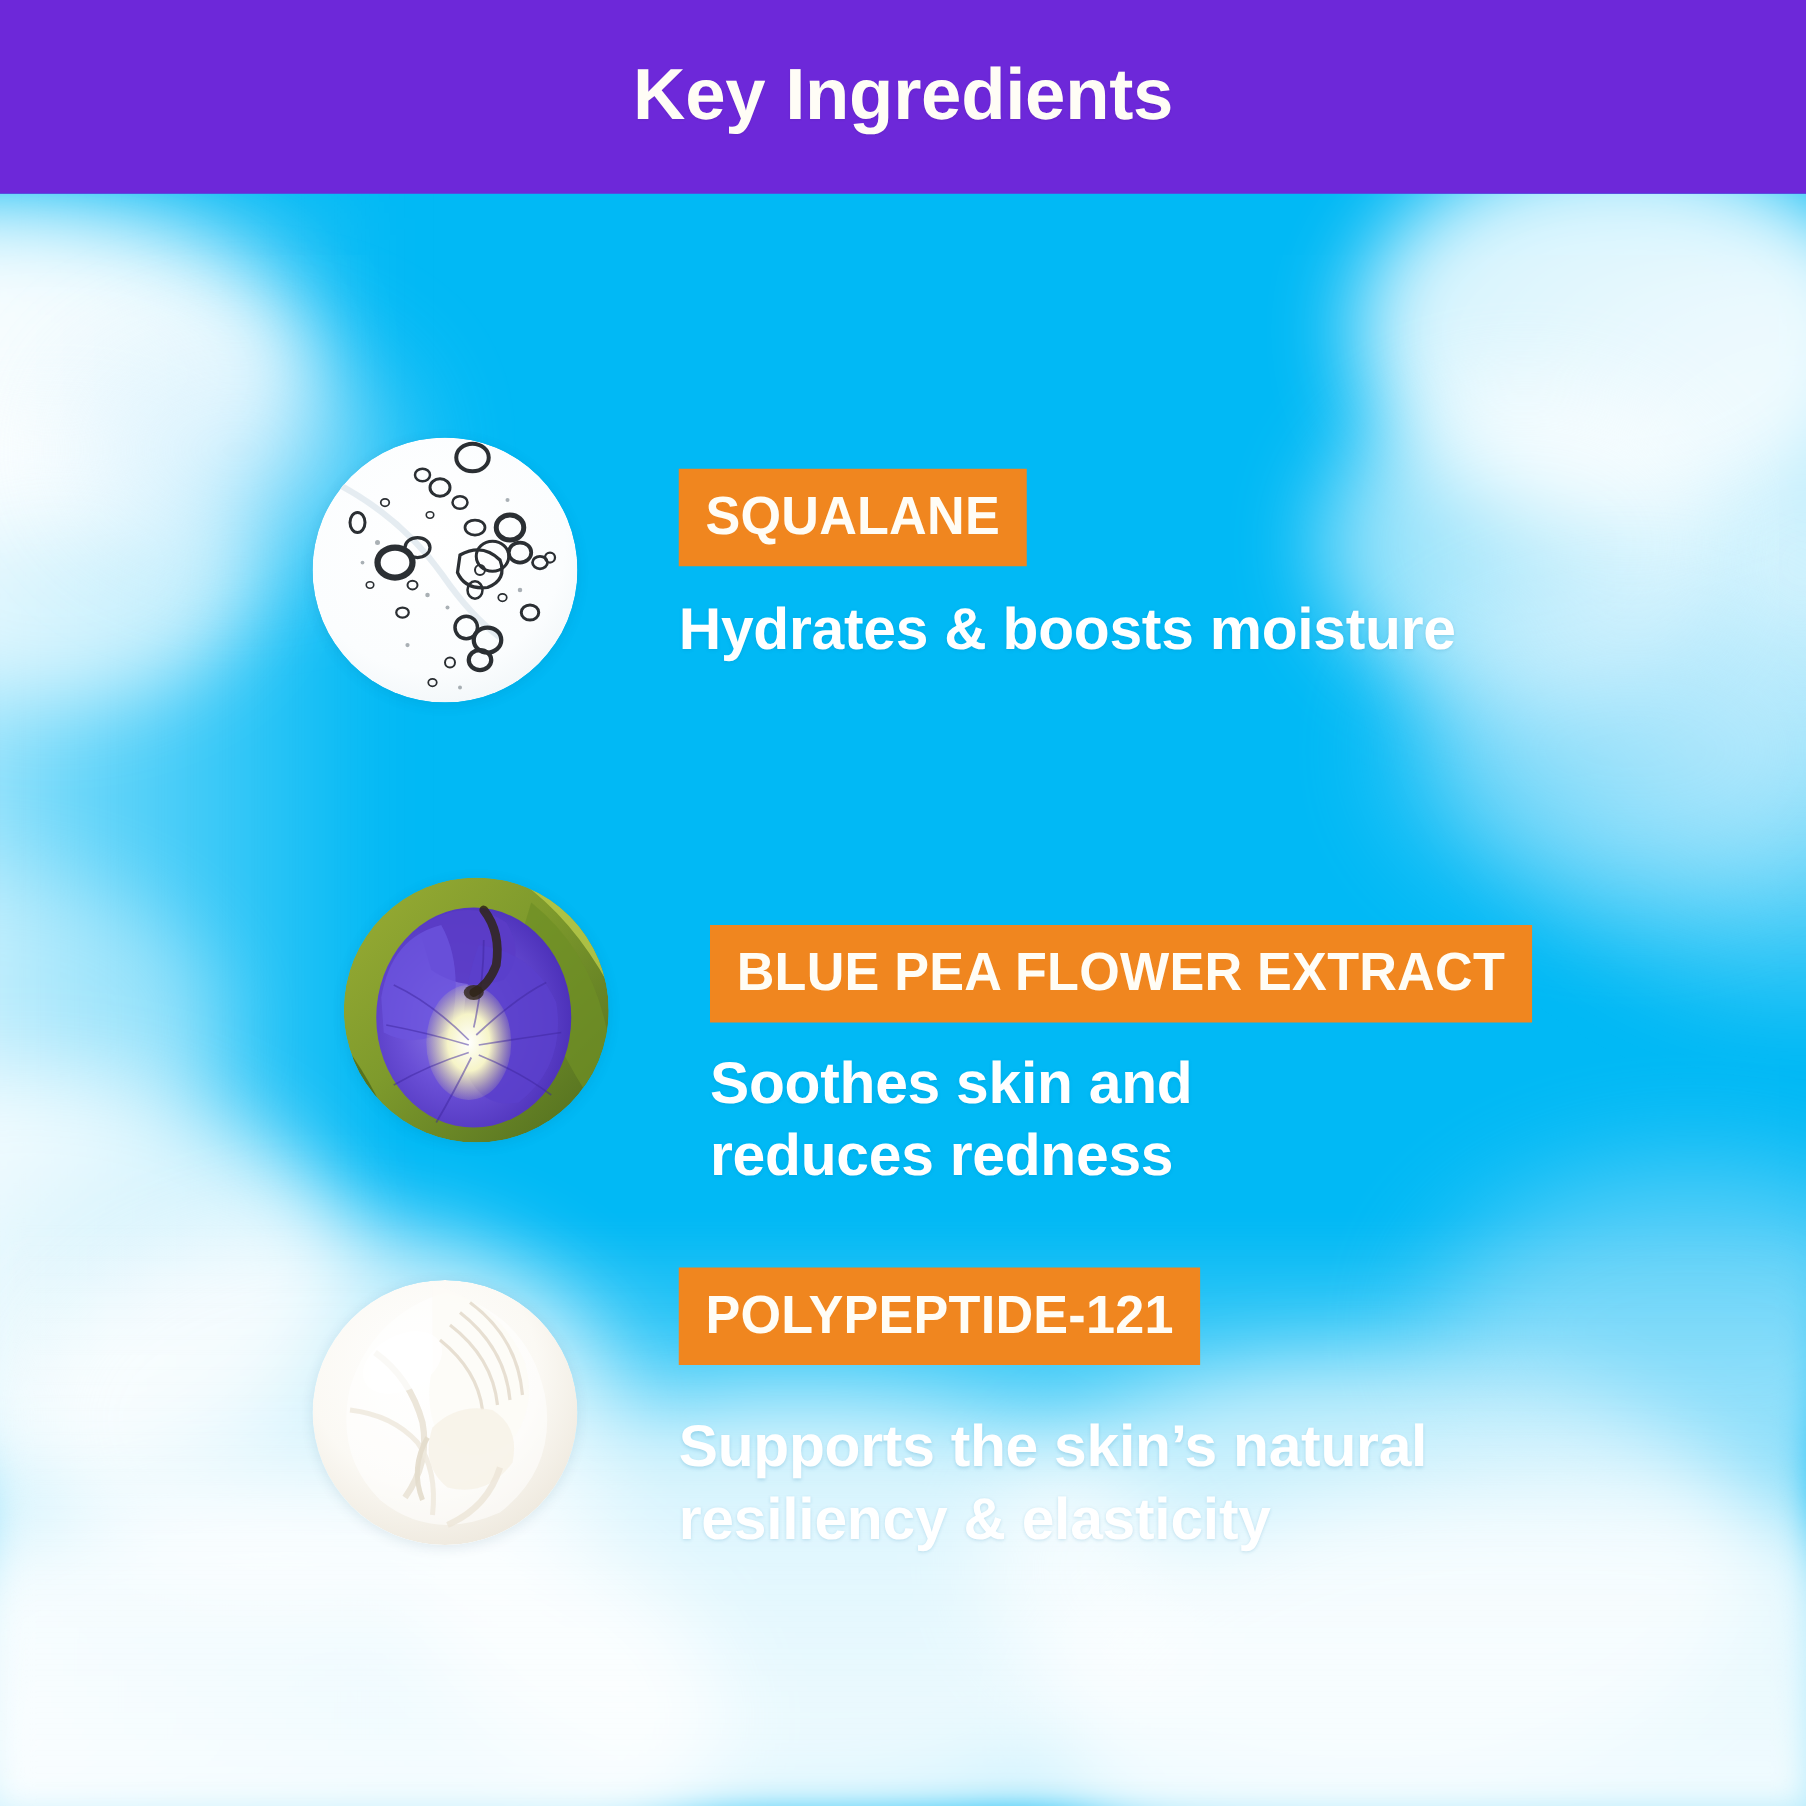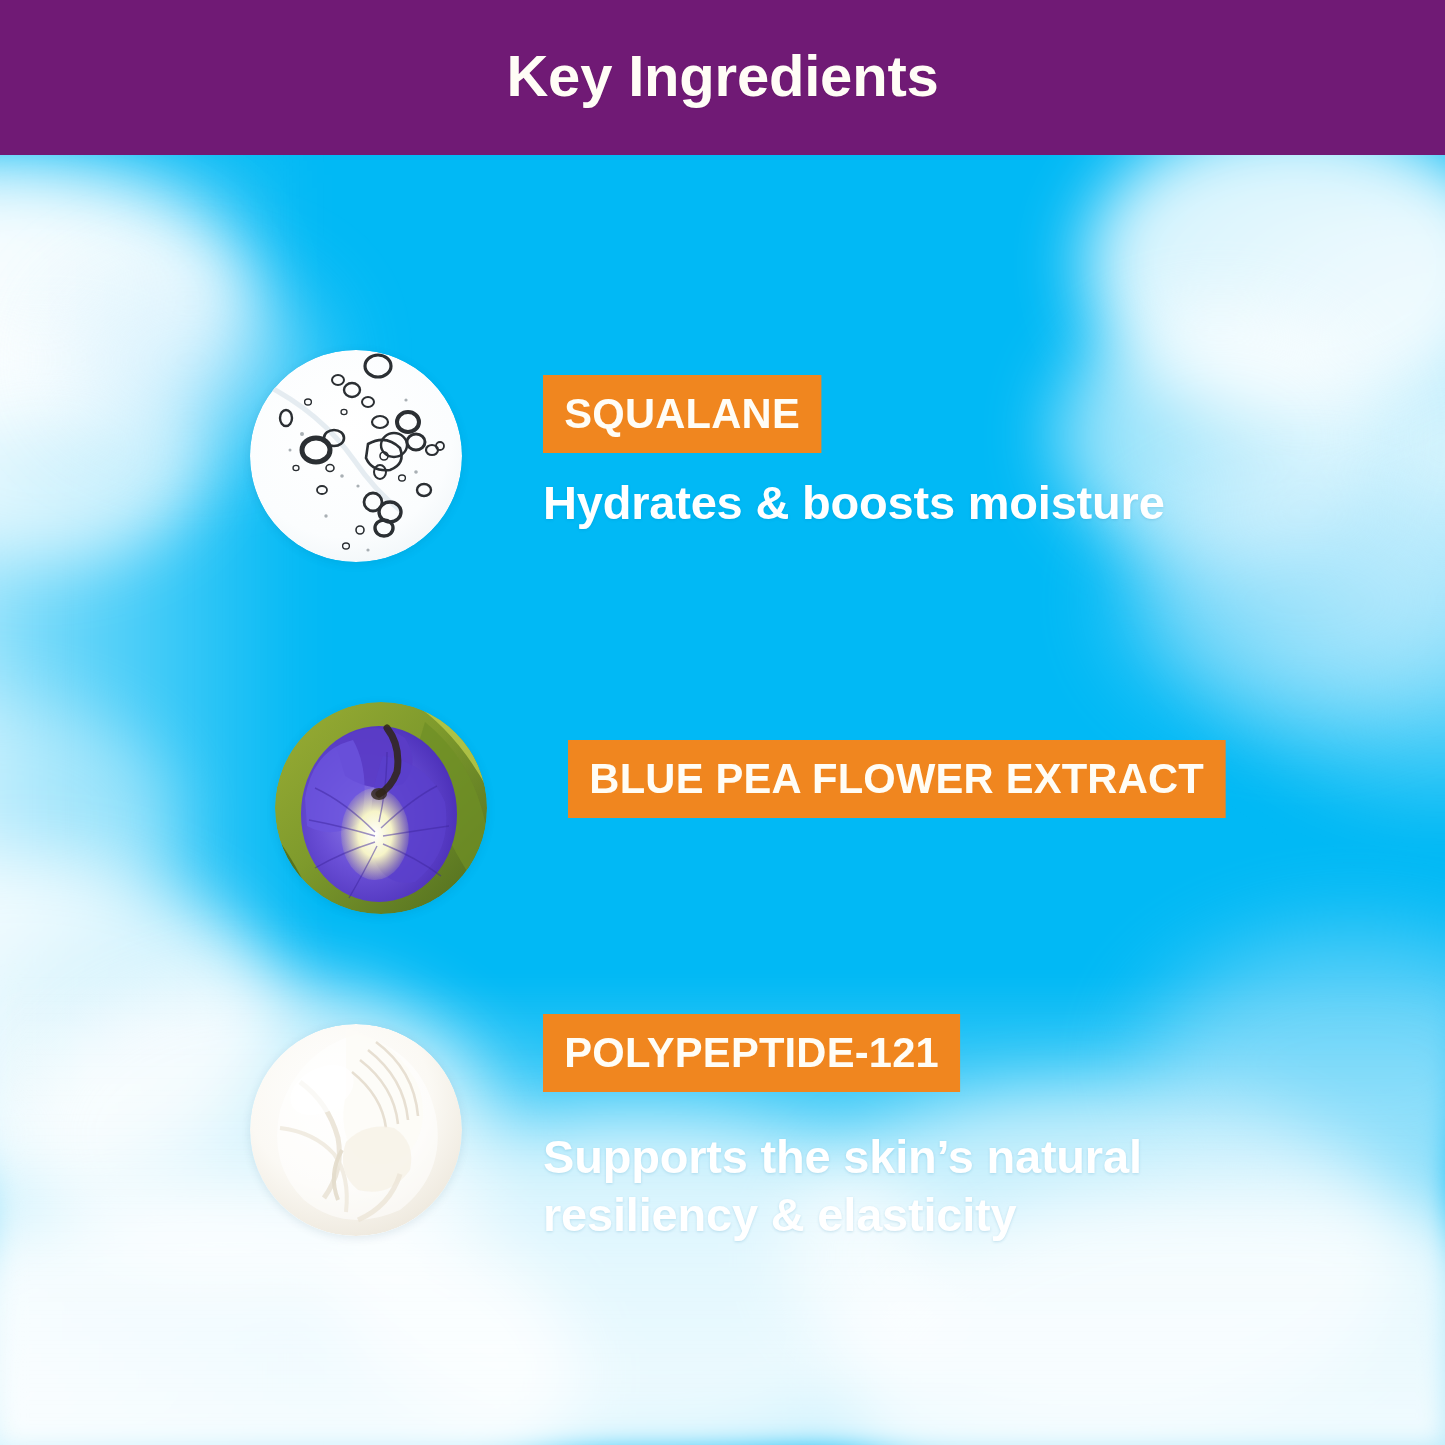--- a/index.html
+++ b/index.html
@@ -31,21 +31,21 @@
   }
   .rightglow{
     position:absolute;right:-140px;top:40px;width:480px;height:640px;
     background:radial-gradient(ellipse at 70% 40%,rgba(255,255,255,.88) 0%,rgba(255,255,255,.40) 45%,rgba(255,255,255,0) 72%);
     filter:blur(26px);
   }
 
   
   .header{
     position:absolute;left:0;top:0;width:1445px;height:155px;
-    background:#701a75;display:flex;align-items:center;justify-content:center;
+    background:#6d28d9;display:flex;align-items:center;justify-content:center;
     z-index:8;
   }
   .header-title{
     font-size:58px;font-weight:700;color:#fffdf6;letter-spacing:-0.2px;
     line-height:1;margin-top:-4px;
     text-shadow:0 1px 2px rgba(0,0,0,.07);
   }
 
   
   .row{position:absolute;left:0;width:1234px;z-index:6;}
@@ -215,20 +215,22 @@
             <path d="M108 142 Q142 156 166 174"></path>
               <path d="M104 120 Q112 84 112 50"></path>
           </g>
           <path d="M112 26 Q126 44 122 70 Q116 86 104 92" stroke="#2f2418" stroke-width="7" fill="none" stroke-linecap="round" opacity=".85"></path>
           <ellipse cx="104" cy="92" rx="8" ry="6" fill="#2f2418" opacity=".8"></ellipse>
         </g>
       </svg>
     </div>
     <div class="copy">
       <div class="badge">BLUE PEA FLOWER EXTRACT</div>
+      <div class="desc">Soothes skin and
+reduces redness</div>
     </div>
   </div>
 
   <div class="row" id="row-polypeptide">
     <div class="thumb">
       <svg viewBox="0 0 212 212" xmlns="http://www.w3.org/2000/svg" aria-hidden="true">
         <defs>
           <radialGradient id="creamg" cx="42%" cy="34%" r="74%">
             <stop offset="0%" stop-color="#ffffff"></stop>
             <stop offset="58%" stop-color="#fbf9f4"></stop>

